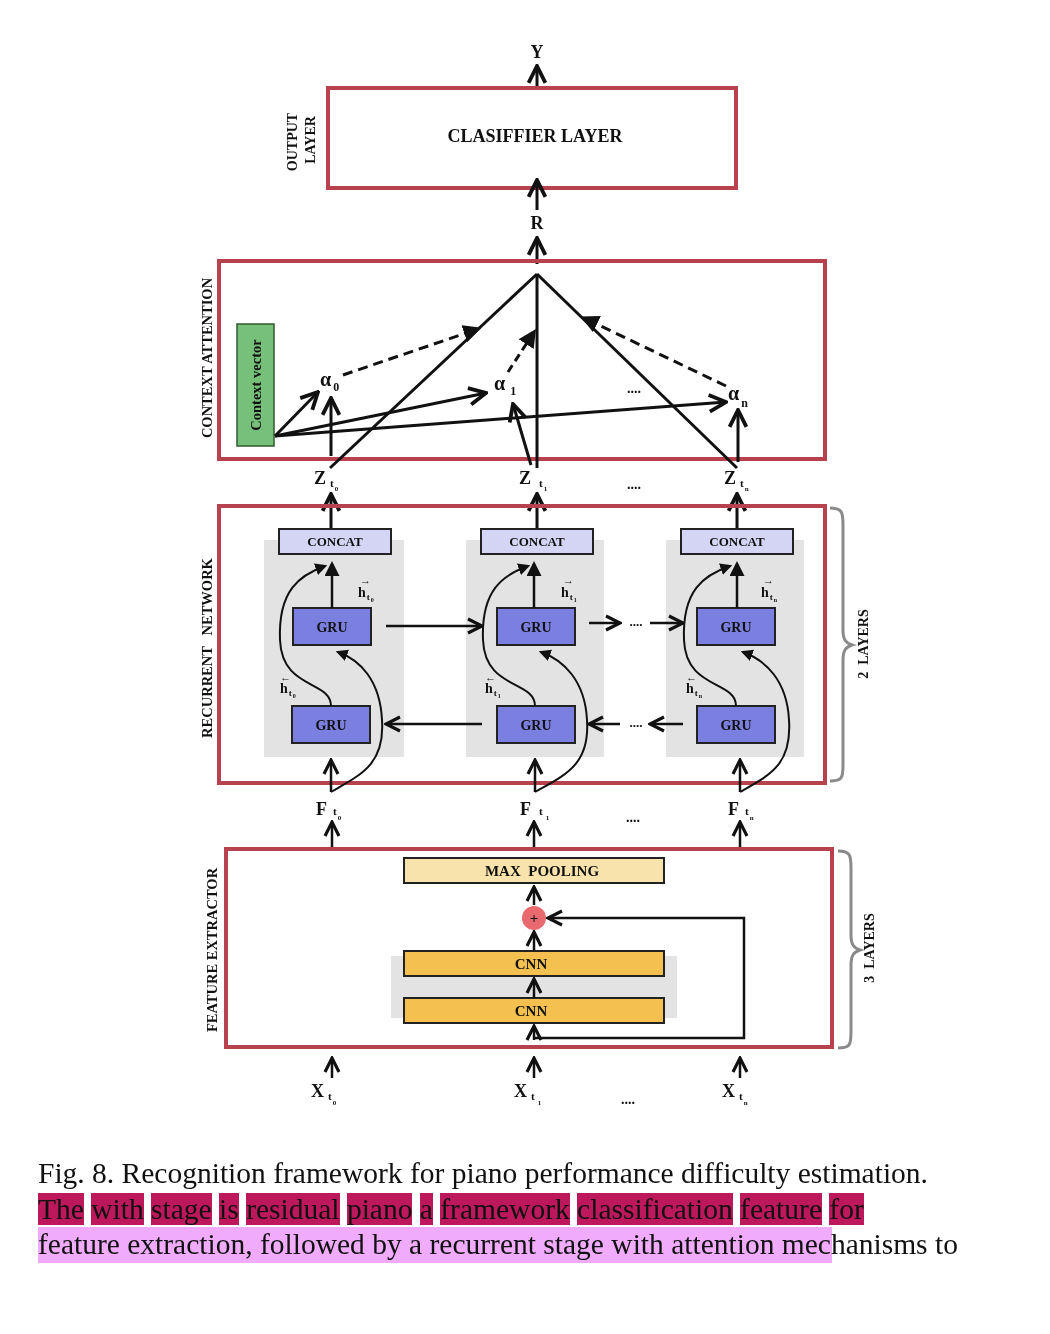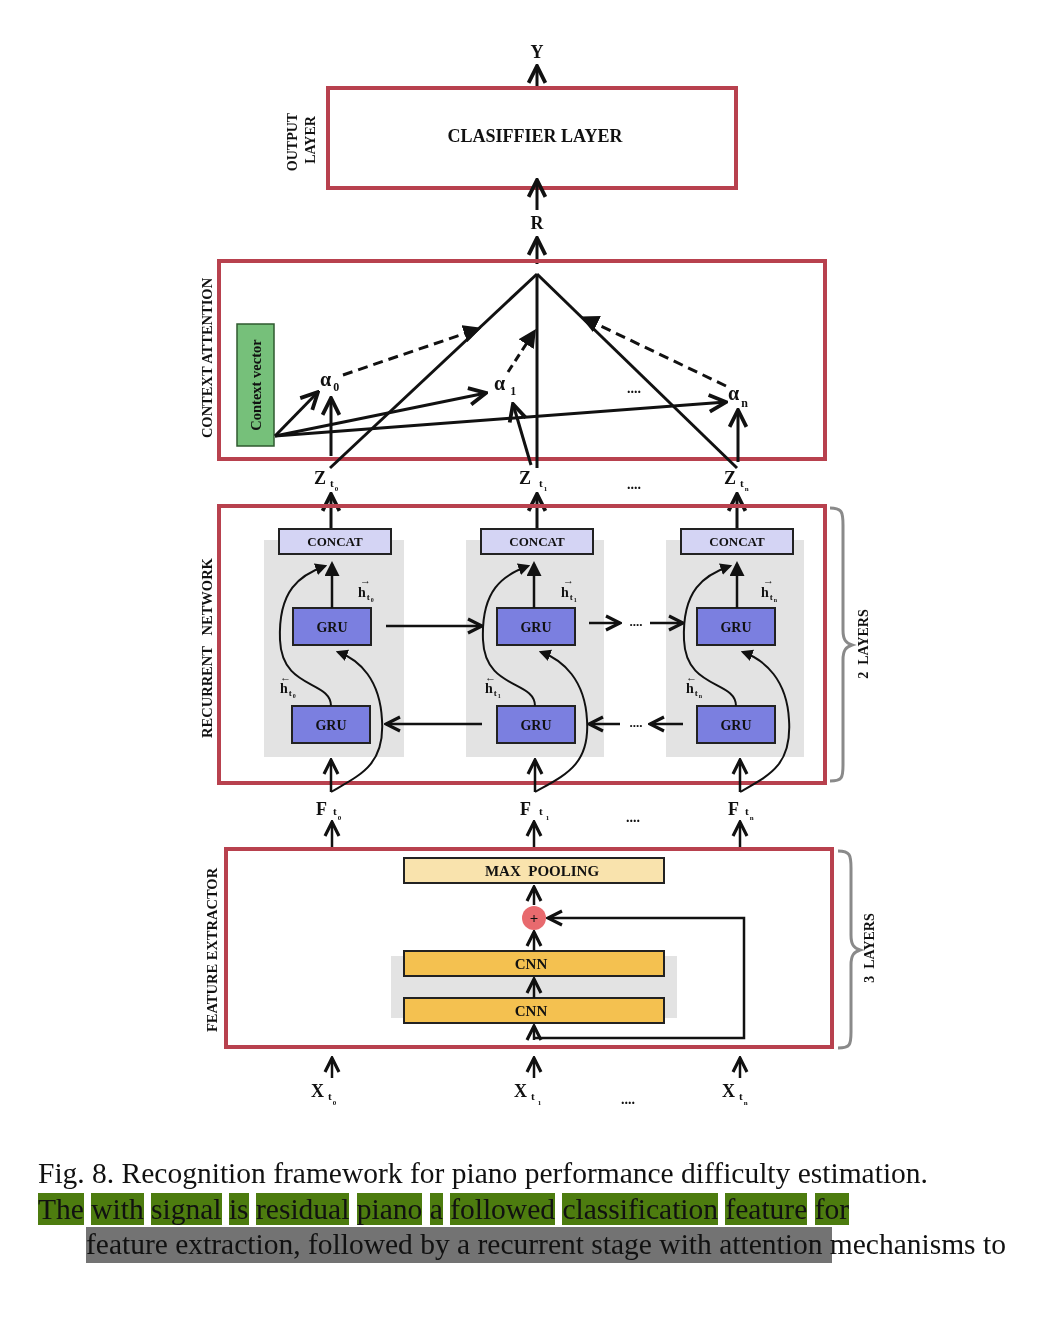--- a/index.html
+++ b/index.html
@@ -4,22 +4,22 @@
 <style>
   html, body { margin: 0; padding: 0; background: #ffffff; }
   body { width: 1050px; height: 1334px; position: relative; overflow: hidden;
          font-family: "Liberation Serif", "DejaVu Serif", serif; }
   #diagram { position: absolute; left: 0; top: 0; width: 1050px; height: 1140px; }
   #diagram text { font-family: "Liberation Serif", "DejaVu Serif", serif; font-weight: bold; fill: #111; }
   .caption { position: absolute; left: 38px; top: 1156px; width: 794px;
              font-family: "Liberation Serif", "DejaVu Serif", serif; font-size: 29.5px; line-height: 35.5px; color: #111; }
   .cap-line { display: block; white-space: nowrap; height: 35.5px; }
   .cap-line.just { text-align: justify; text-align-last: justify; }
-  .hl { background: #4d7c0f; }
-  .cap-line.hl-line { background: #737373; margin-left: 48px; }
+  .hl { background: #be185d; }
+  .cap-line.hl-line { background: #f0abfc; }
 </style>
 </head>
 <body>
 
 <svg id="diagram" viewBox="0 0 1050 1140" xmlns="http://www.w3.org/2000/svg">
   <defs>
     <marker id="arr" viewBox="0 0 10 10" refX="9" refY="5" markerWidth="7" markerHeight="7" orient="auto-start-reverse">
       <path d="M1,1 L9,5 L1,9" fill="none" stroke="#111" stroke-width="1.8"></path>
     </marker>
     <marker id="tri" viewBox="0 0 10 10" refX="8" refY="5" markerWidth="6" markerHeight="6" orient="auto">
@@ -198,15 +198,15 @@
     <line x1="740" y1="1078" x2="740" y2="1058" stroke="#111" stroke-width="2.5" marker-end="url(#arr)"></line>
     <text x="311" y="1097" font-size="18"><tspan>X</tspan><tspan dx="4" dy="3" font-size="11">t</tspan><tspan dx="1" dy="5" font-size="7">0</tspan></text>
     <text x="514" y="1097" font-size="18"><tspan>X</tspan><tspan dx="4" dy="3" font-size="11">t</tspan><tspan dx="3" dy="5" font-size="7">1</tspan></text>
     <text x="628" y="1104" font-size="14" text-anchor="middle">....</text>
     <text x="722" y="1097" font-size="18"><tspan>X</tspan><tspan dx="4" dy="3" font-size="11">t</tspan><tspan dx="1" dy="5" font-size="7">n</tspan></text>
   </g>
 </svg>
 
 <div class="caption">
   <span class="cap-line just">Fig. 8.  Recognition framework for piano performance difficulty estimation.</span>
-  <span class="cap-line just" id="cap-line-2"><span class="hl">The</span> <span class="hl">with</span> <span class="hl">signal</span> <span class="hl">is</span> <span class="hl">residual</span> <span class="hl">piano</span> <span class="hl">a</span> <span class="hl">followed</span> <span class="hl">classification</span> <span class="hl">feature</span> <span class="hl">for</span></span>
+  <span class="cap-line just" id="cap-line-2"><span class="hl">The</span> <span class="hl">with</span> <span class="hl">stage</span> <span class="hl">is</span> <span class="hl">residual</span> <span class="hl">piano</span> <span class="hl">a</span> <span class="hl">framework</span> <span class="hl">classification</span> <span class="hl">feature</span> <span class="hl">for</span></span>
   <span class="cap-line just hl-line">feature extraction, followed by a recurrent stage with attention mechanisms to</span>
 </div>
 
 </body></html>

